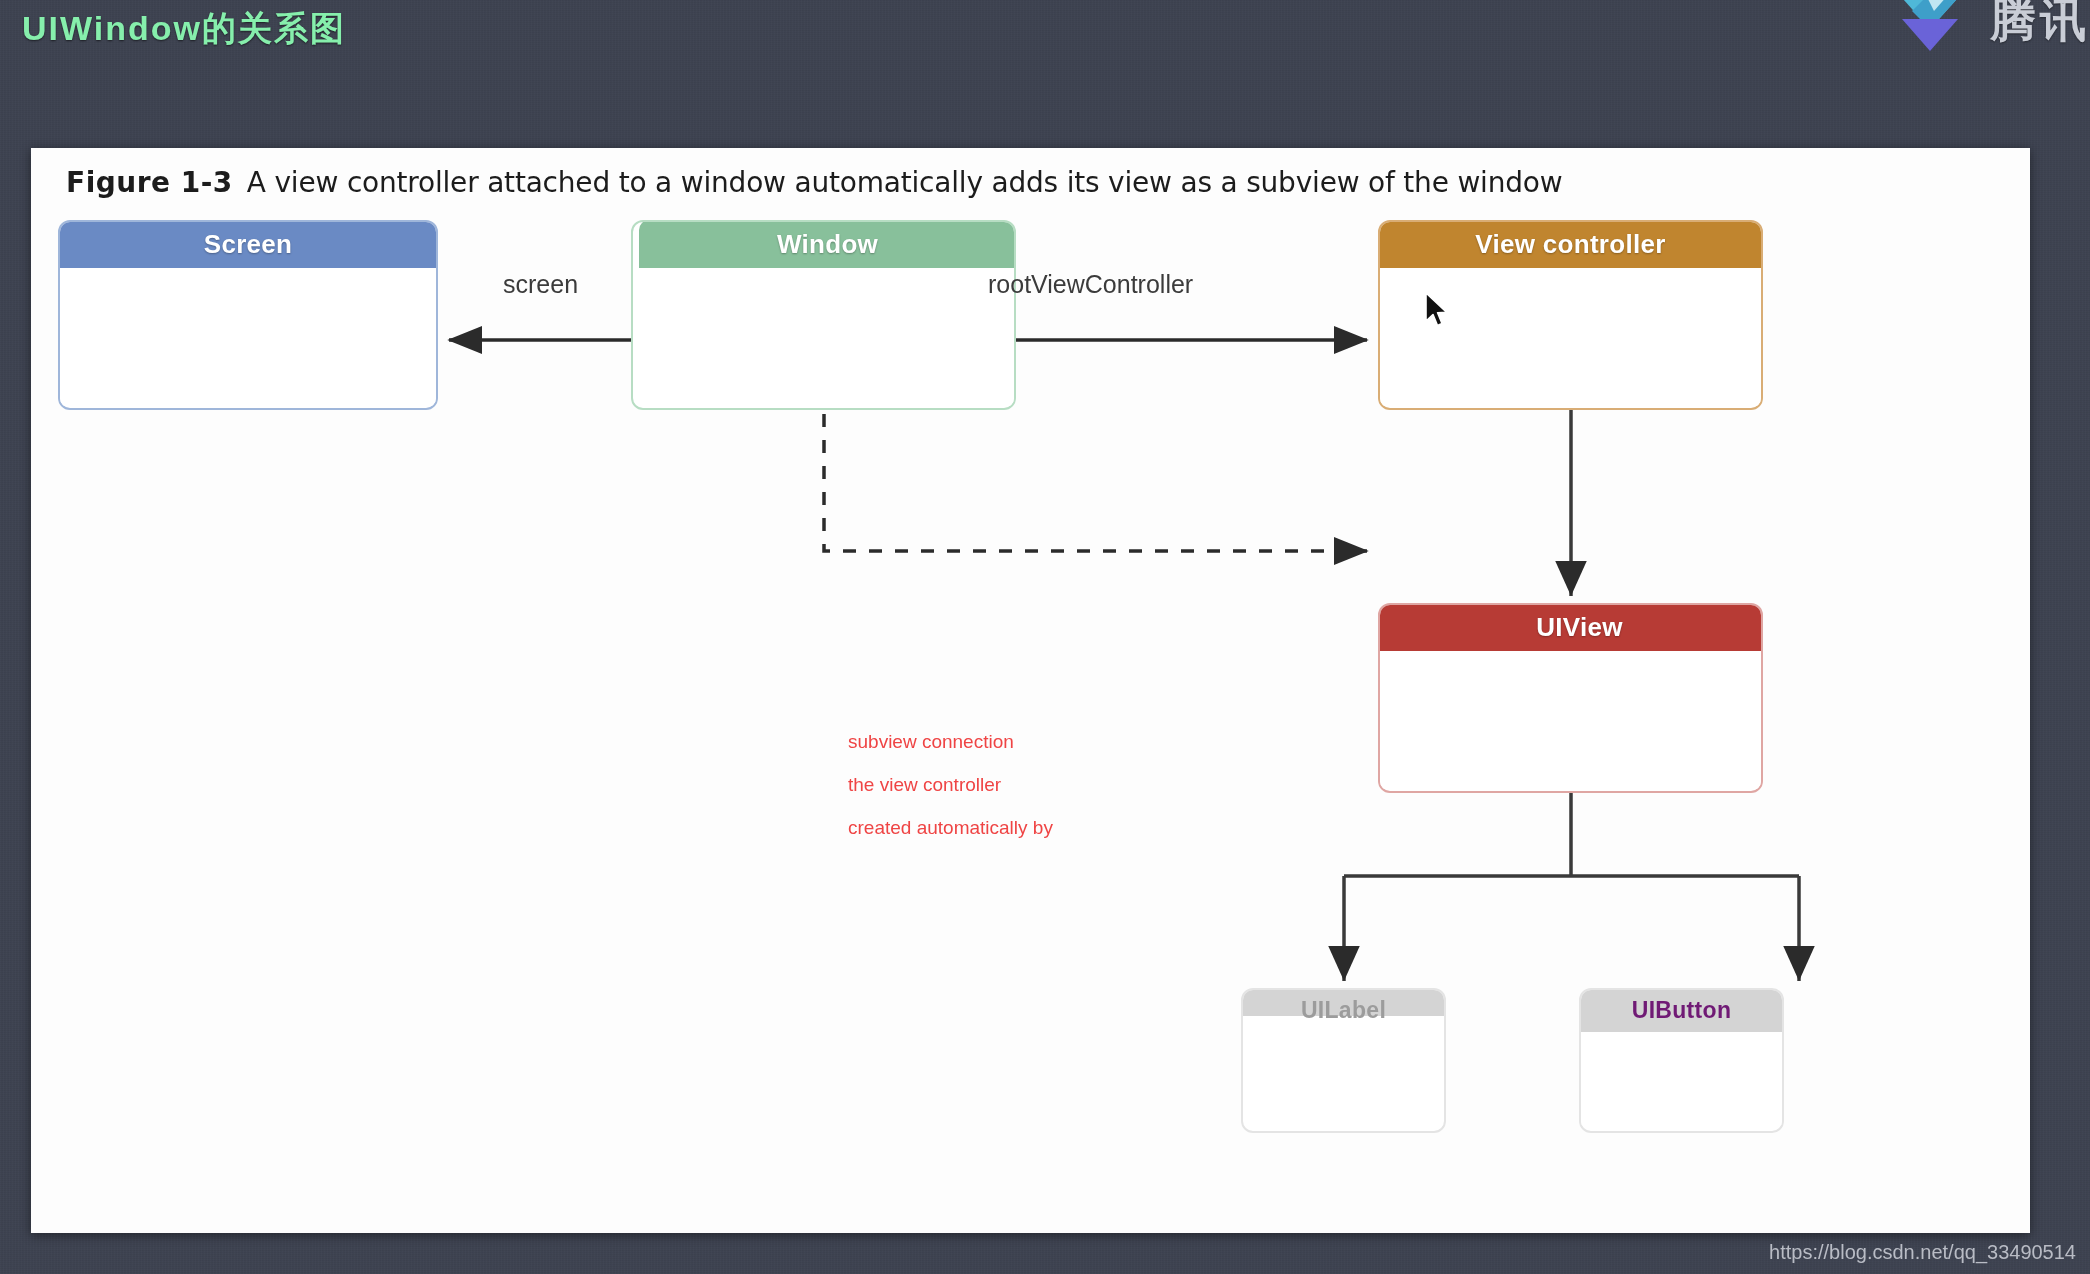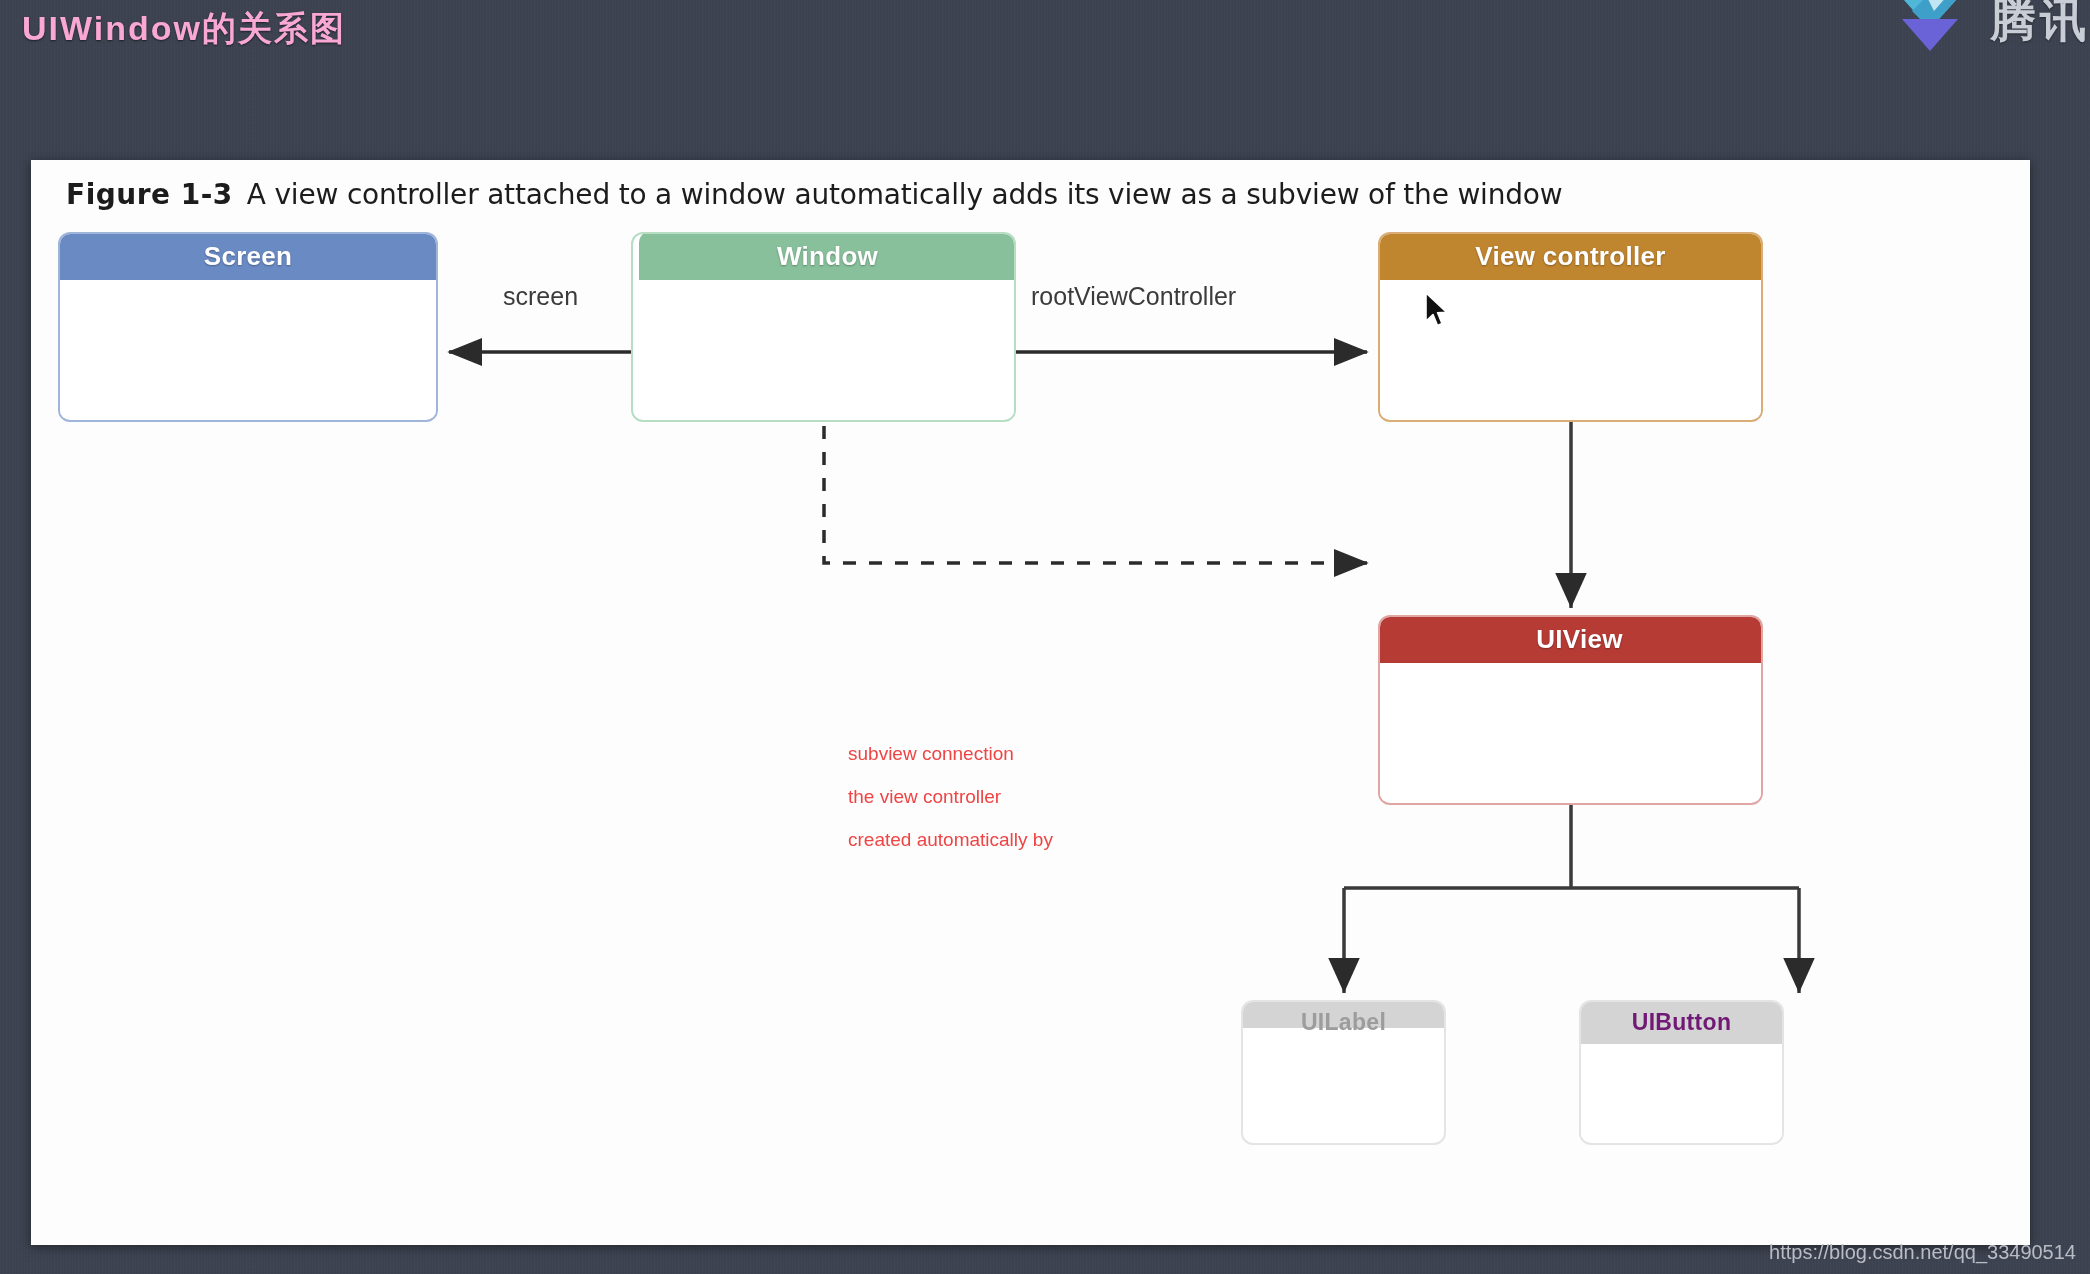--- a/index.html
+++ b/index.html
@@ -27,21 +27,21 @@
     z-index: 0;
   }
 
   
   #slide-title {
     position: absolute;
     left: 22px;
     top: 6px;
     font-size: 34px;
     font-weight: bold;
-    color: #f9a8d4;
+    color: #86efac;
     letter-spacing: 2px;
     text-shadow: 0 1px 2px rgba(0,0,0,0.55);
     z-index: 5;
     white-space: nowrap;
   }
 
   
   #brand-logo {
     position: absolute;
     right: 0px;
@@ -67,21 +67,20 @@
   #figure-panel {
     position: absolute;
     left: 31px;
     top: 148px;
     width: 1999px;
     height: 1085px;
     background: #fdfdfd;
     box-shadow: 0 2px 10px rgba(0,0,0,0.45);
     z-index: 2;
     overflow: hidden;
-    margin-top: 12px;
   }
 
   #figure-caption {
     position: absolute;
     left: 35px;
     top: 18px;
     font-family: "DejaVu Sans", sans-serif;
     font-size: 28px;
     color: #1c1c1c;
     white-space: nowrap;
@@ -146,21 +145,21 @@
 
   
   .edge-label {
     position: absolute;
     font-family: "Liberation Sans", sans-serif;
     font-size: 25px;
     color: #3b3b3b;
     white-space: nowrap;
   }
   #label-screen           { left: 472px;  top: 122px; }
-  #label-rootviewcontroller { left: 1000px; top: 122px; text-align: center; }
+  #label-rootviewcontroller { left: 957px; top: 122px; text-align: center; }
 
   
   #annotation-subview {
     position: absolute;
     left: 817px;
     top: 572px;
     font-family: "Liberation Sans", sans-serif;
     font-size: 19px;
     color: #ef4444;
     line-height: 43px;

